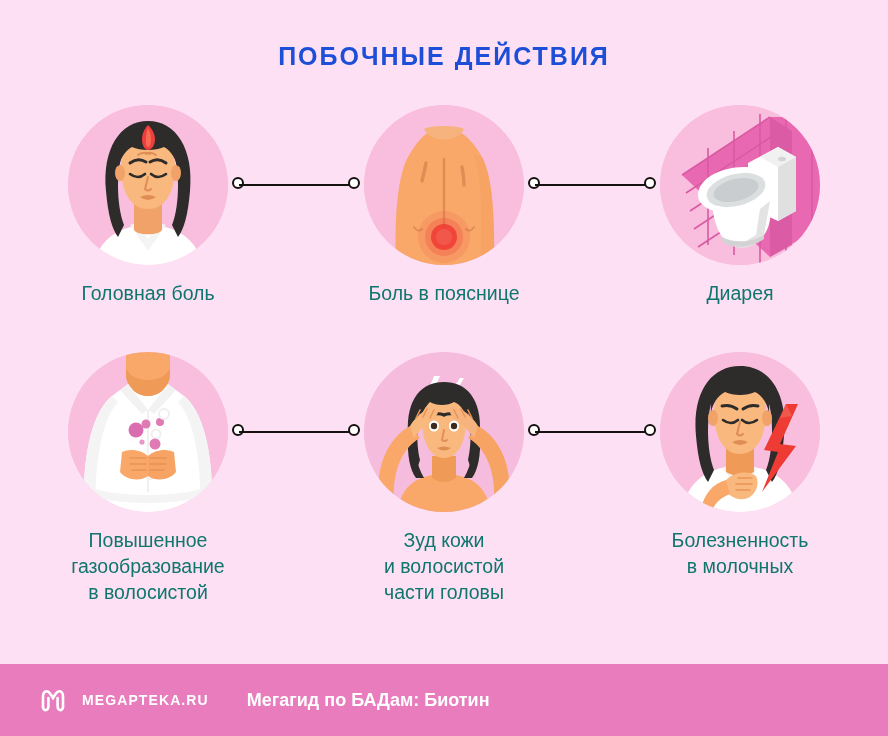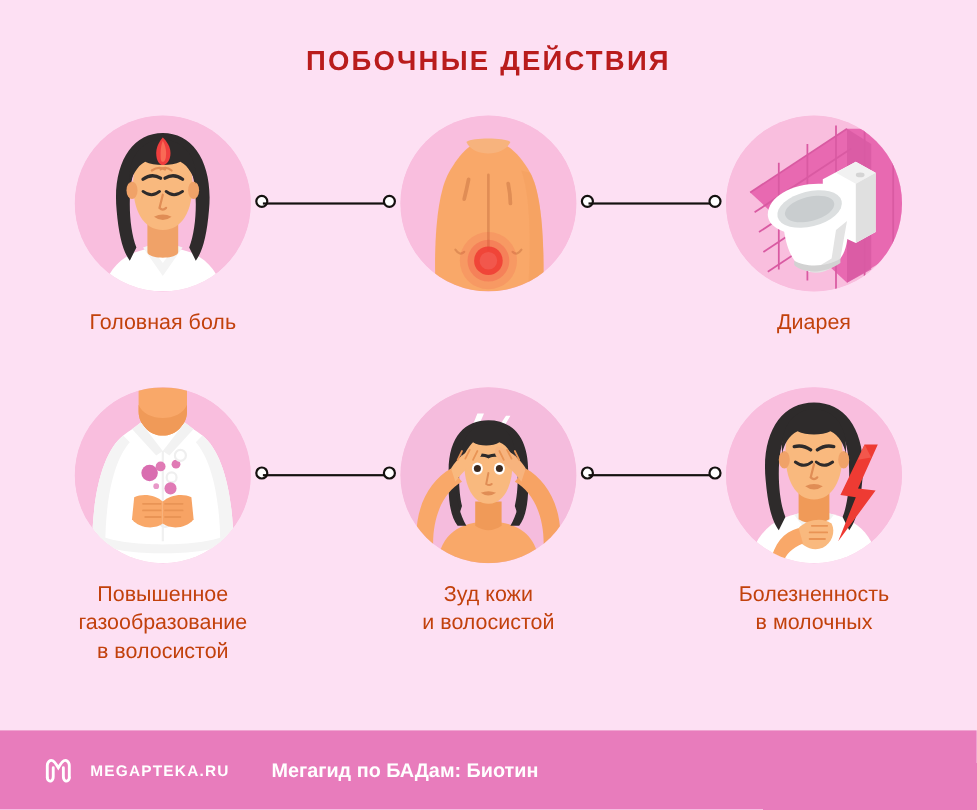--- a/index.html
+++ b/index.html
@@ -25,21 +25,21 @@
   
   .title {
     position: absolute;
     top: 42px;
     left: 0;
     width: 888px;
     text-align: center;
     font-size: 25px;
     font-weight: bold;
     letter-spacing: 2.0px;
-    color: #b91c1c;
+    color: #1d4ed8;
     text-transform: uppercase;
     white-space: nowrap;
   }
 
   
   .grid {
     position: absolute;
     top: 100px;
     left: 0;
     width: 888px;
@@ -75,21 +75,21 @@
   .disc svg { display: block; width: 160px; height: 160px; }
 
   .caption {
     position: absolute;
     top: 180px;
     left: 0;
     width: 296px;
     text-align: center;
     font-size: 19.5px;
     line-height: 26px;
-    color: #c2410c;
+    color: #0f766e;
     font-weight: normal;
   }
   .caption span { display: block; }
 
   
   .connector {
     position: absolute;
     height: 16px;
     top: 77px;
   }
@@ -228,20 +228,23 @@
             <path d="M98 62 q2 10 2 18" stroke="#e08d55" stroke-width="3.4" fill="none" stroke-linecap="round"></path>
 
             <path d="M50 122 q4 6 8 2" stroke="#e08d55" stroke-width="2" fill="none" stroke-linecap="round"></path>
             <path d="M110 122 q-4 6 -8 2" stroke="#e08d55" stroke-width="2" fill="none" stroke-linecap="round"></path>
 
             <circle cx="80" cy="132" r="26" fill="#ef3e3e" opacity="0.14"></circle>
             <circle cx="80" cy="132" r="19" fill="#ef3e3e" opacity="0.26"></circle>
             <circle cx="80" cy="132" r="13" fill="#ee3b33" opacity="0.85"></circle>
             <circle cx="80" cy="132" r="8" fill="#f2574c"></circle>
           </svg>
+        </div>
+        <div class="caption">
+          <span>Боль в пояснице</span>
         </div>
       </div>
 
       <div class="cell c2">
         <div class="disc">
           <svg viewBox="0 0 160 160" xmlns="http://www.w3.org/2000/svg">
             <circle cx="80" cy="80" r="80" fill="#f9bede"></circle>
 
             <path d="M22 70 L110 12 L160 12 L160 122 L110 152 Z" fill="#e869b1"></path>
             <g stroke="#d95aa2" stroke-width="1.6" fill="none">
@@ -383,20 +386,21 @@
                 <path d="M70 58 l-4 8"></path>
               <path d="M104 58 l4 8"></path>
                 <path d="M97 57 l4 8"></path>
                 <path d="M90 58 l4 8"></path>
             </g>
           </svg>
         </div>
         <div class="caption">
           <span>Зуд кожи</span>
           <span>и волосистой</span>
+          <span>части головы</span>
         </div>
       </div>
 
       <div class="cell c2">
         <div class="disc">
           <svg viewBox="0 0 160 160" xmlns="http://www.w3.org/2000/svg">
             <circle cx="80" cy="80" r="80" fill="#f9bede"></circle>
 
             <path d="M22 160 C26 130 48 114 80 114 C112 114 134 130 138 160 Z" fill="#ffffff"></path>
             <path d="M62 116 L80 140 L98 116 L92 114 L80 130 L68 114 Z" fill="#f2f2f2"></path>

